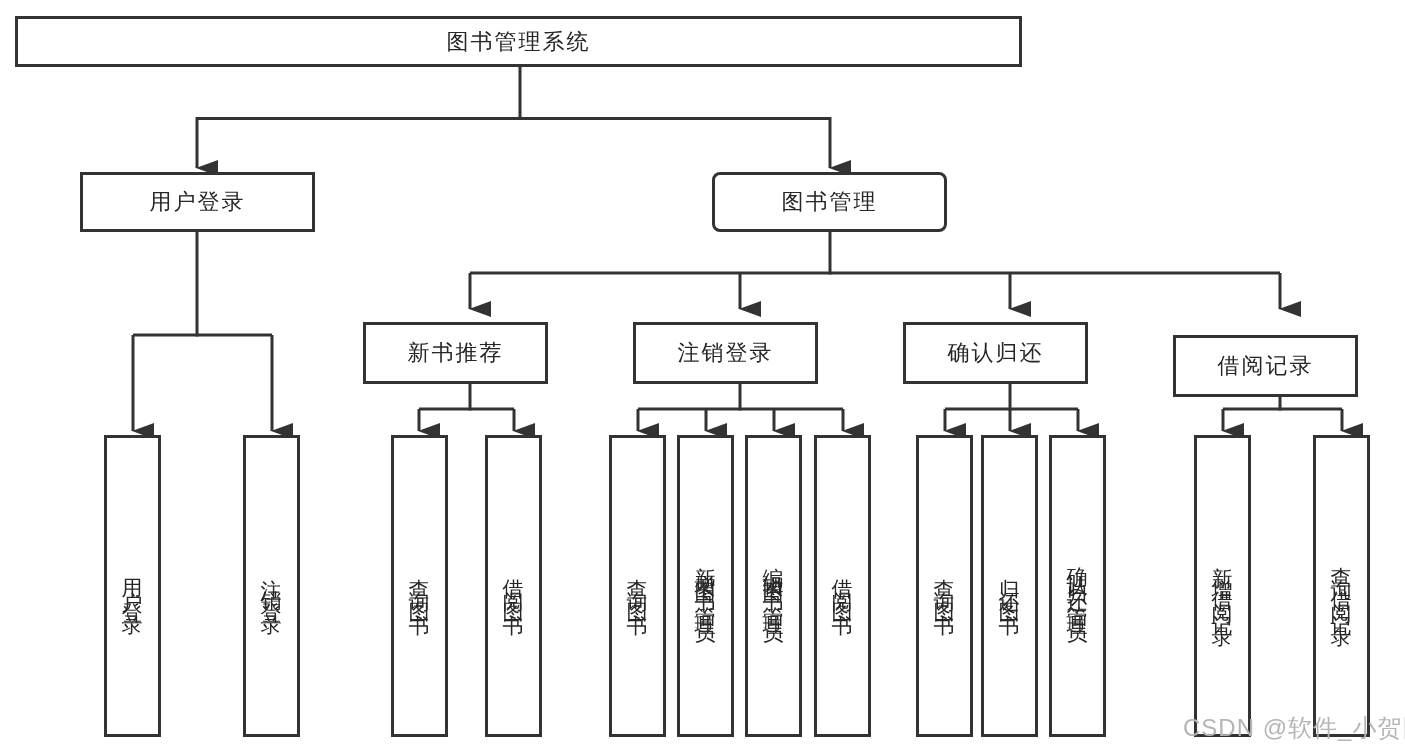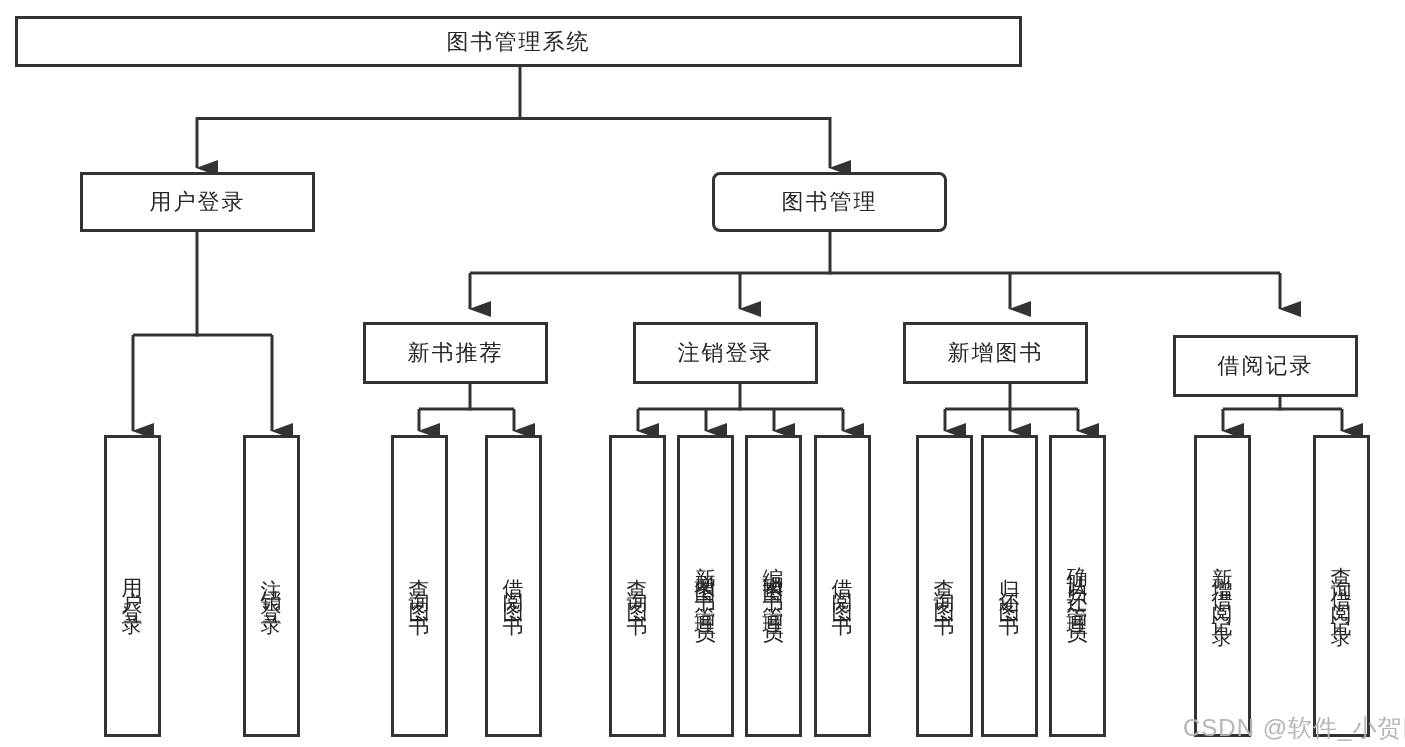--- a/index.html
+++ b/index.html
@@ -133,21 +133,21 @@
     <span class="hlabel">图书管理</span>
   </div>
 
   <div class="box l3" style="left:363px;">
     <span class="hlabel">新书推荐</span>
   </div>
   <div class="box l3" style="left:633px;">
     <span class="hlabel">注销登录</span>
   </div>
   <div class="box l3" style="left:903px;">
-    <span class="hlabel">新增图书</span>
+    <span class="hlabel">确认归还</span>
   </div>
   <div class="box l3" style="left:1173px;margin-top:13px;">
     <span class="hlabel">借阅记录</span>
   </div>
 
   <div class="vbox" style="left:104px;">
     <span class="vtext">用户登录</span>
   </div>
   <div class="vbox" style="left:243px;">
     <span class="vtext">注销登录</span>

